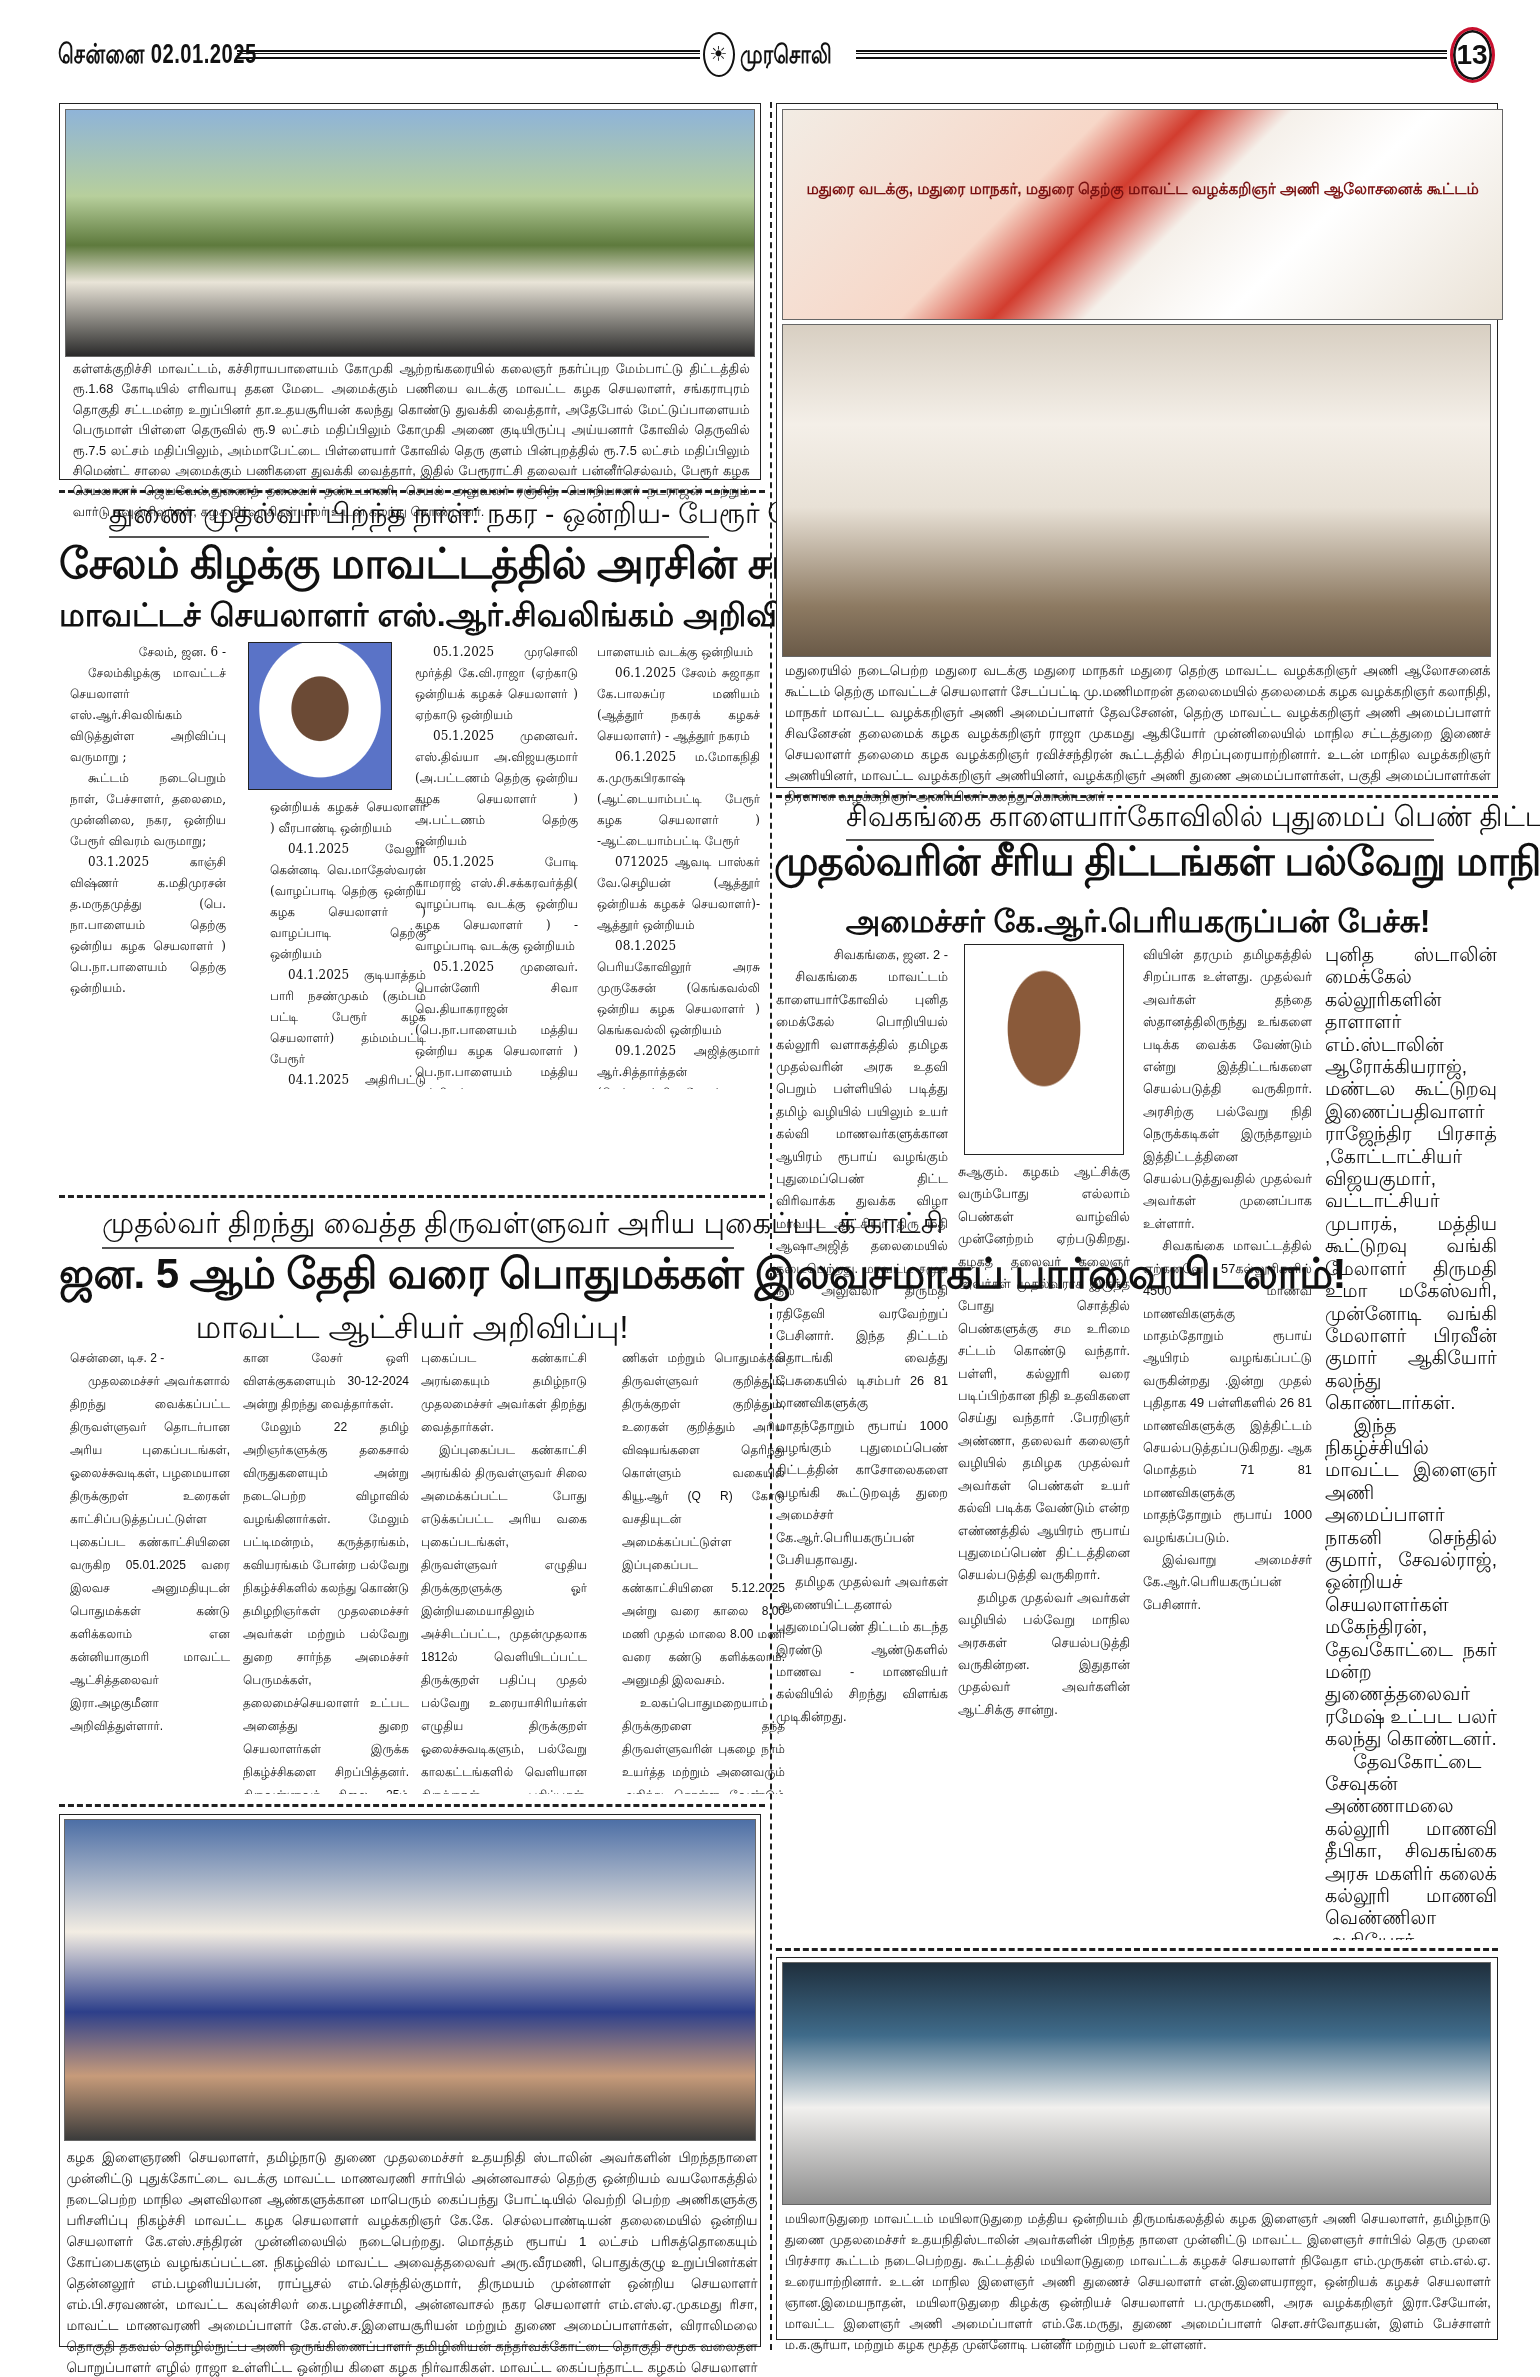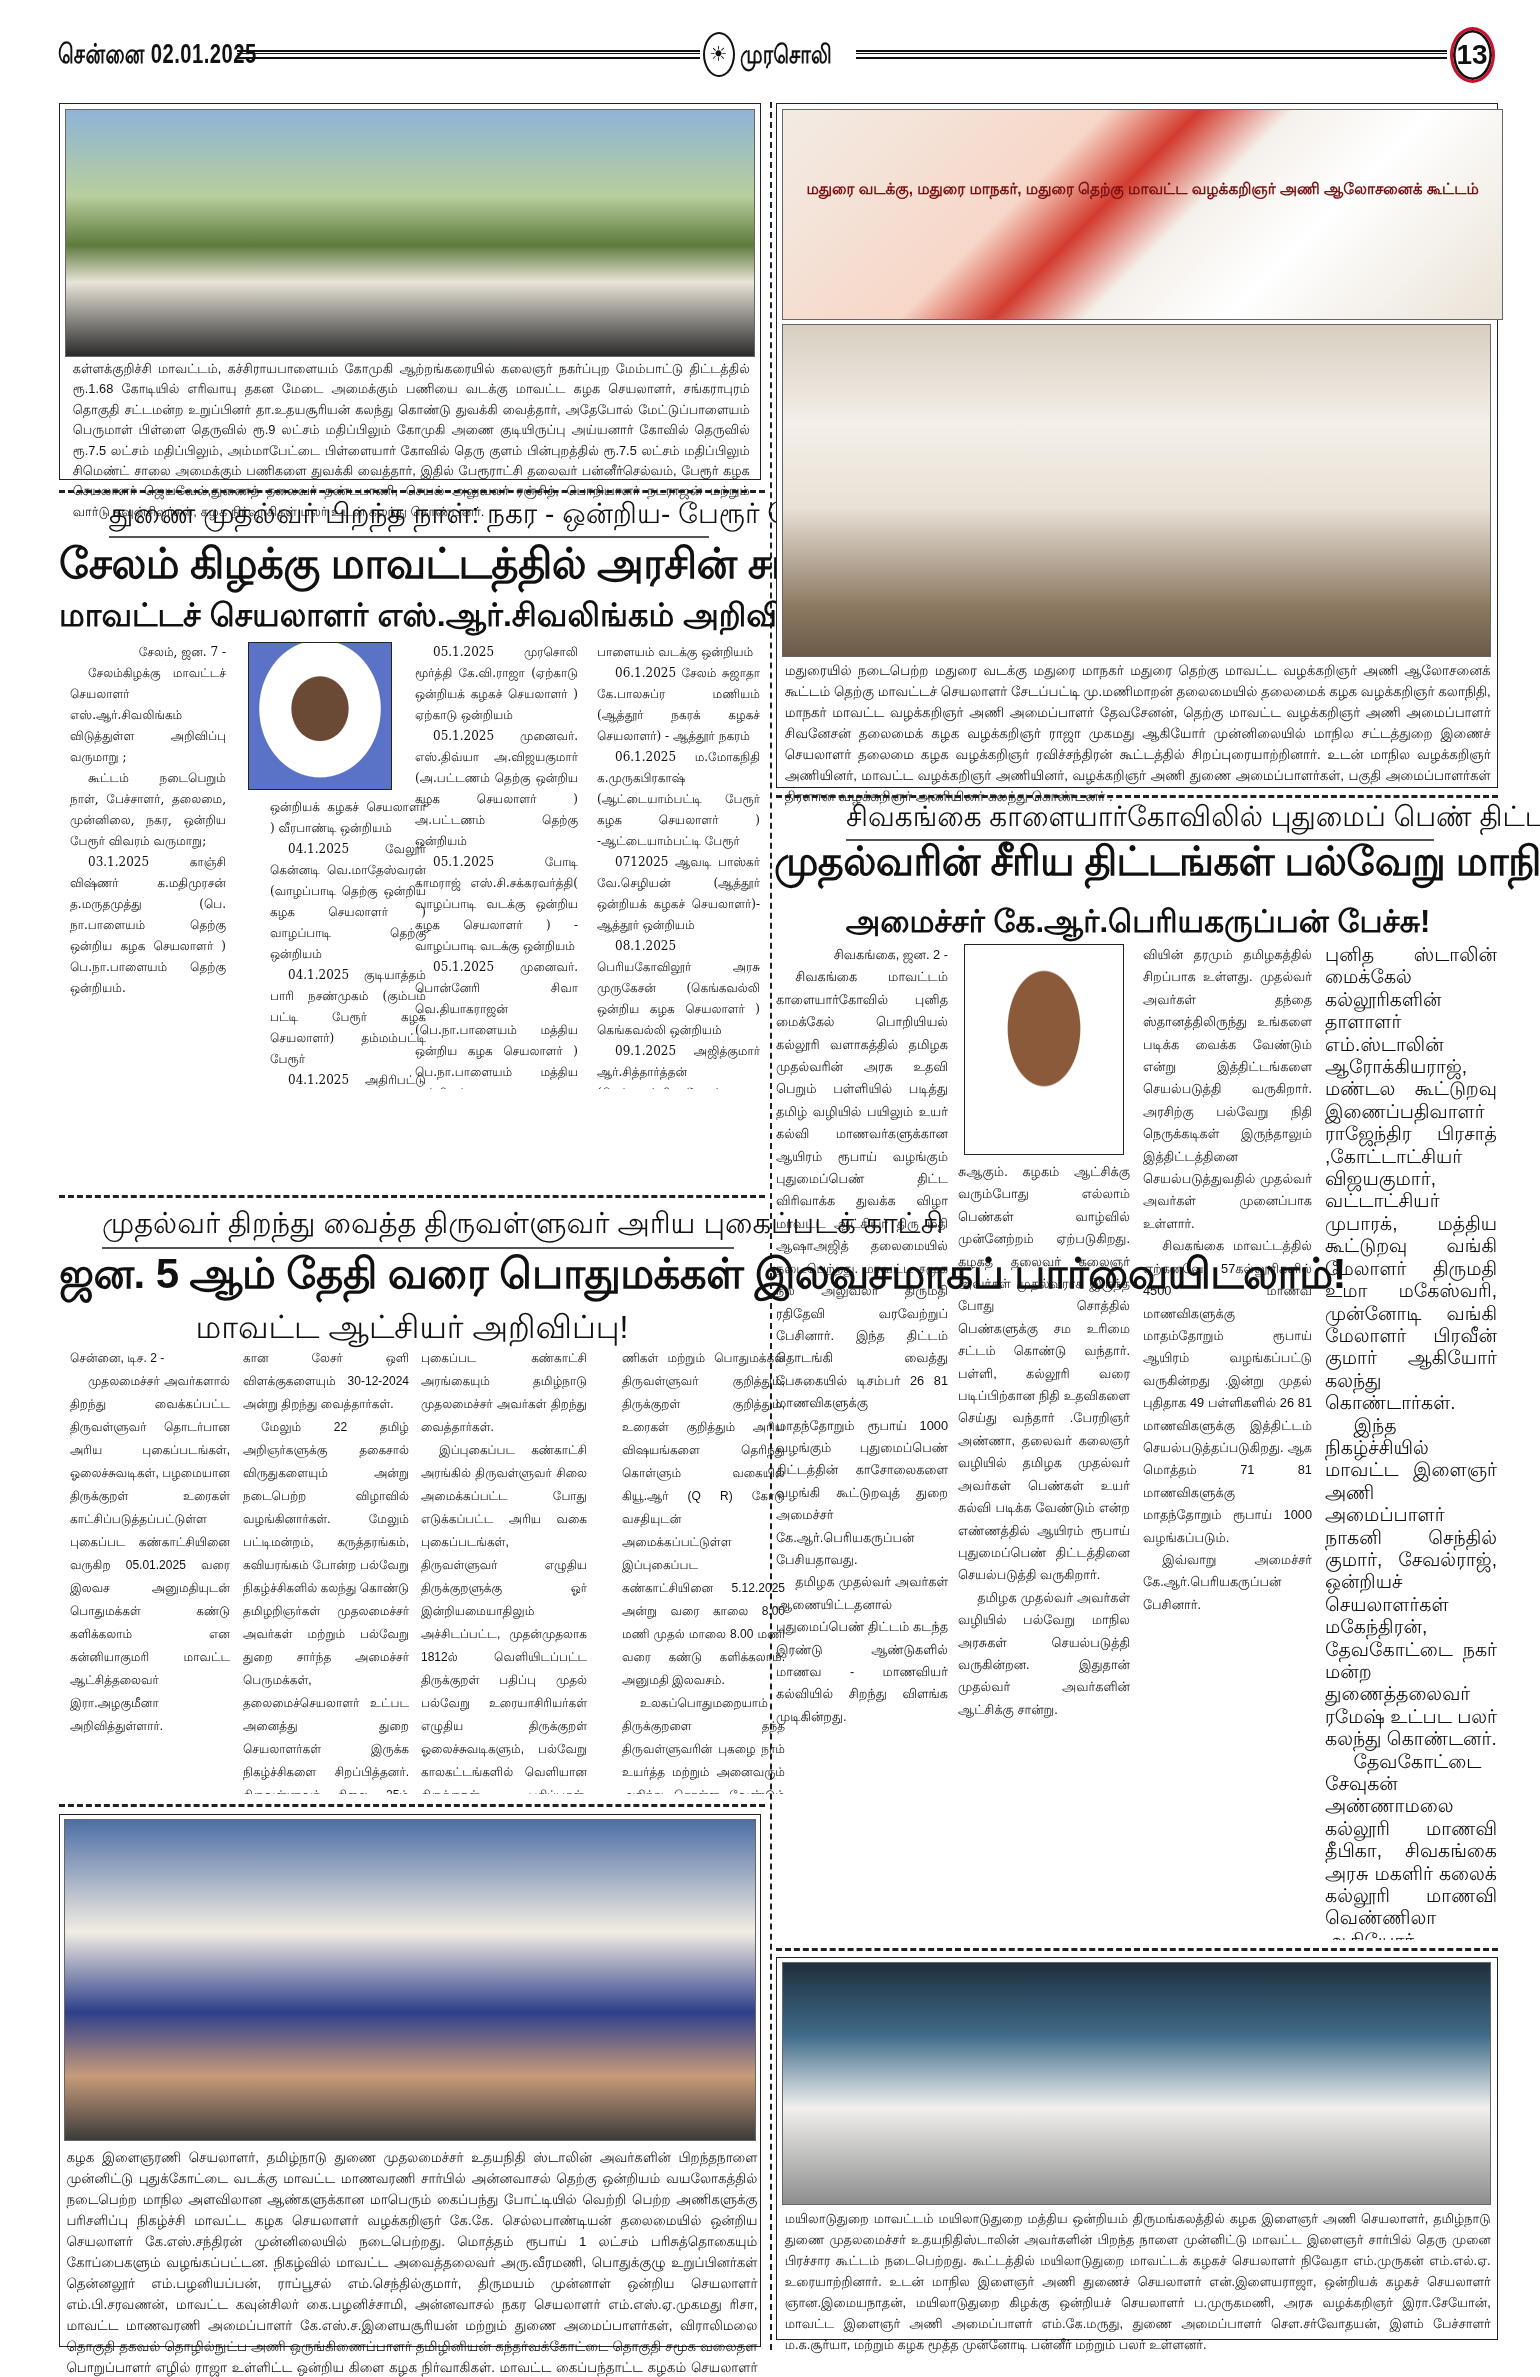--- a/index.html
+++ b/index.html
@@ -64,21 +64,21 @@
   <div class="abs photo ph-1" style="left:5.1px; top:5.1px; width:690px; height:248px;"></div>
   <div class="abs caption" style="left:12.8px; top:255px; width:677px;">கள்ளக்குறிச்சி மாவட்டம், கச்சிராயபாளையம் கோமுகி ஆற்றங்கரையில் கலைஞர் நகர்ப்புற மேம்பாட்டு திட்டத்தில் ரூ.1.68 கோடியில் எரிவாயு தகன மேடை அமைக்கும் பணியை வடக்கு மாவட்ட கழக செயலாளர், சங்கராபுரம் தொகுதி சட்டமன்ற உறுப்பினர் தா.உதயசூரியன் கலந்து கொண்டு துவக்கி வைத்தார், அதேபோல் மேட்டுப்பாளையம் பெருமாள் பிள்ளை தெருவில் ரூ.9 லட்சம் மதிப்பிலும் கோமுகி அணை குடியிருப்பு அய்யனார் கோவில் தெருவில் ரூ.7.5 லட்சம் மதிப்பிலும், அம்மாபேட்டை பிள்ளையார் கோவில் தெரு குளம் பின்புறத்தில் ரூ.7.5 லட்சம் மதிப்பிலும் சிமெண்ட் சாலை அமைக்கும் பணிகளை துவக்கி வைத்தார், இதில் பேரூராட்சி தலைவர் பன்னீர்செல்வம், பேரூர் கழக செயலாளர் ஜெயவேல்,துணைத் தலைவர் தண்டபாணி, செயல் அலுவலர் ரஞ்சித், பொறியாளர் நடராஜன் மற்றும் வார்டு கவுன்சிலர்கள், கழக நிர்வாகிகள் பலர் உடன் கலந்து கொண்டனர்.</div>
 </div>
 <div class="abs dash-h" style="left:59px; top:490px; width:706px;"></div>
 
 <div class="abs kicker" style="left:109px; top:498px; width:600px; font-size:28px;">துணை முதல்வர் பிறந்த நாள்: நகர - ஒன்றிய- பேரூர் தோறும்</div>
 <div class="abs headline" style="left:59px; top:542px; width:709px; font-size:42px;">சேலம் கிழக்கு மாவட்டத்தில் அரசின் சாதனை விளக்கப் பொதுக்கூட்டங்கள்!</div>
 <div class="abs subhead" style="left:59px; top:597px; width:706px; font-size:32px;">மாவட்டச் செயலாளர் எஸ்.ஆர்.சிவலிங்கம் அறிவிப்பு!</div>
 
 <div class="abs col" style="left:70px; top:642px; width:156px; height:447px;">
-  <p class="dateline">சேலம், ஜன. 7 -</p>
+  <p class="dateline">சேலம், ஜன. 6 -</p>
   <p>சேலம்கிழக்கு மாவட்டச் செயலாளர் எஸ்.ஆர்.சிவலிங்கம் விடுத்துள்ள அறிவிப்பு வருமாறு ;</p>
   <p>கூட்டம் நடைபெறும் நாள், பேச்சாளர், தலைமை, முன்னிலை, நகர, ஒன்றிய பேரூர் விவரம் வருமாறு;</p>
   <p>03.1.2025 காஞ்சி விஷ்ணர் க.மதிமுரசன் த.மருதமுத்து (பெ. நா.பாளையம் தெற்கு ஒன்றிய கழக செயலாளர் ) பெ.நா.பாளையம் தெற்கு ஒன்றியம்.</p>
 
 </div>
 <div class="abs photo portrait-blue" style="left:248px; top:642px; width:144px; height:148px; border:1.3px solid #222;"></div>
 <div class="abs col" style="left:236px; top:797px; width:156px; height:292px;margin-left:34px;">
   <p style="text-indent:0">ஒன்றியக் கழகச் செயலாளர் ) வீரபாண்டி ஒன்றியம்</p>
   <p>04.1.2025 வேலூர் கென்னடி வெ.மாதேஸ்வரன் (வாழப்பாடி தெற்கு ஒன்றிய கழக செயலாளர் ) வாழப்பாடி தெற்கு ஒன்றியம்</p>
   <p>04.1.2025 குடியாத்தம் பாரி நசண்முகம் (கும்பம் பட்டி பேரூர் கழக செயலாளர்) தம்மம்பட்டி பேரூர்</p>

